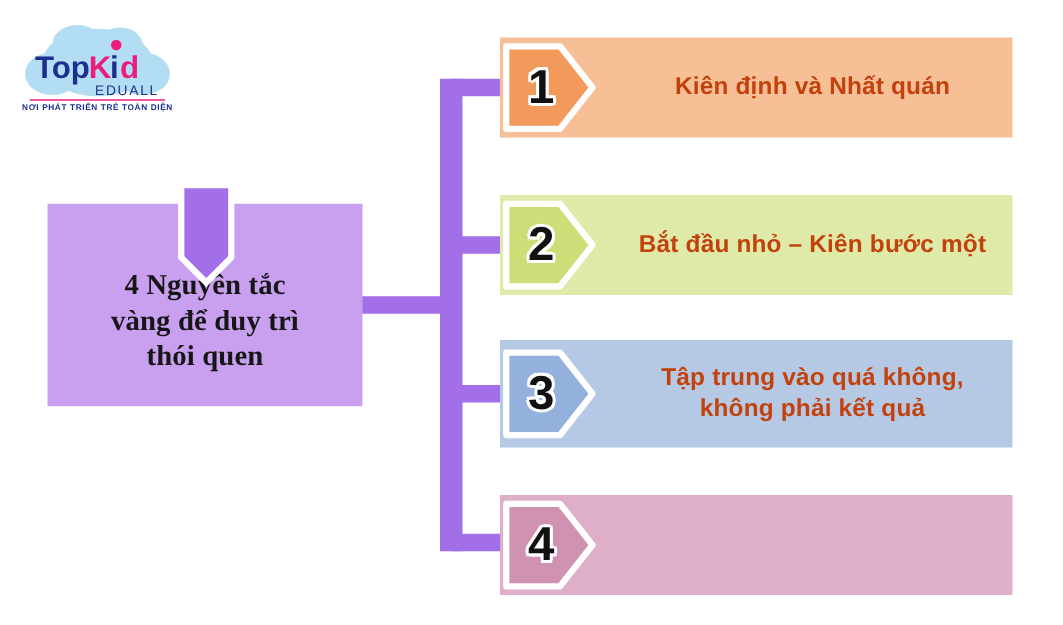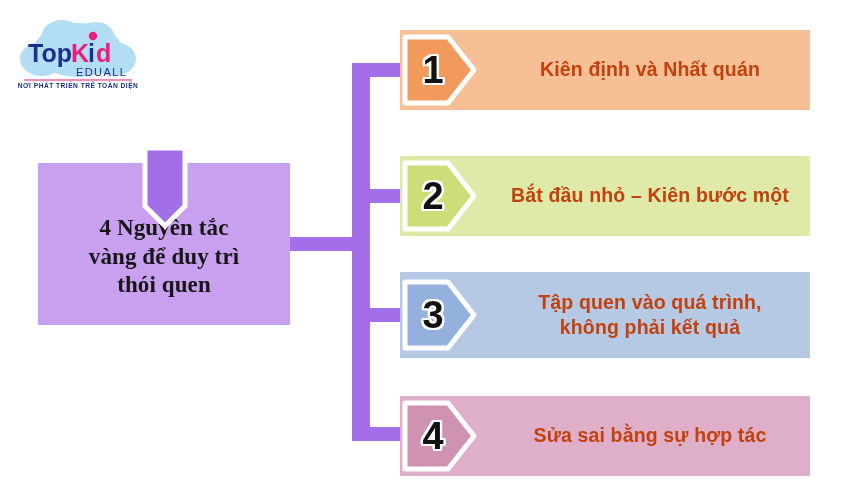--- a/index.html
+++ b/index.html
@@ -140,28 +140,27 @@
   </div>
 
   <div class="row" id="row-3">
     <div class="band" style="background:#b5c9e4"></div>
     <div class="badge">
       <svg width="78" height="72" viewBox="0 0 78 72" xmlns="http://www.w3.org/2000/svg">
         <path d="M3 3 H46 L72 36 L46 69 H3 Z" fill="#93b1dc" stroke="#ffffff" stroke-width="5" stroke-linejoin="round"></path>
       </svg>
       <div class="num">3</div>
     </div>
-    <div class="row-label">Tập quen vào quá trình,
+    <div class="row-label">Tập trung vào quá không,
 không phải kết quả</div>
   </div>
 
   <div class="row" id="row-4">
     <div class="band" style="background:#dfafc9"></div>
     <div class="badge">
       <svg width="78" height="72" viewBox="0 0 78 72" xmlns="http://www.w3.org/2000/svg">
         <path d="M3 3 H46 L72 36 L46 69 H3 Z" fill="#cf92b0" stroke="#ffffff" stroke-width="5" stroke-linejoin="round"></path>
       </svg>
       <div class="num">4</div>
     </div>
-    <div class="row-label">Sửa sai bằng sự hợp tác</div>
   </div>
 
 </div>
 
 </body></html>

